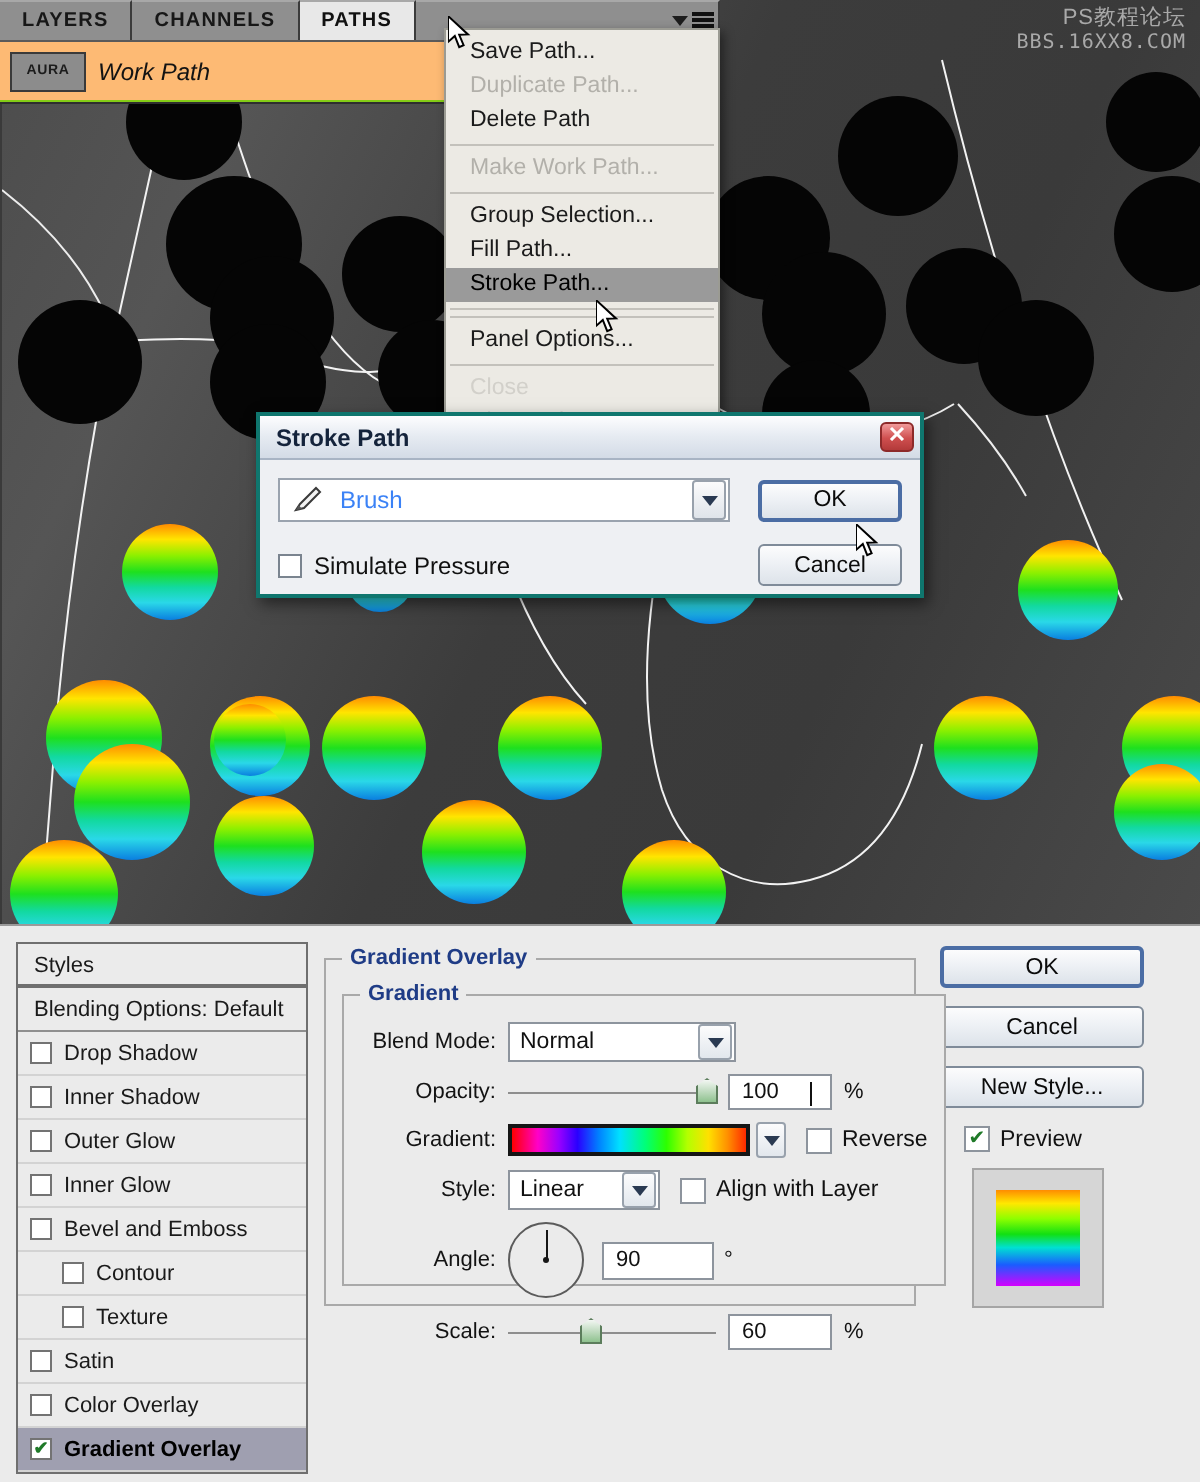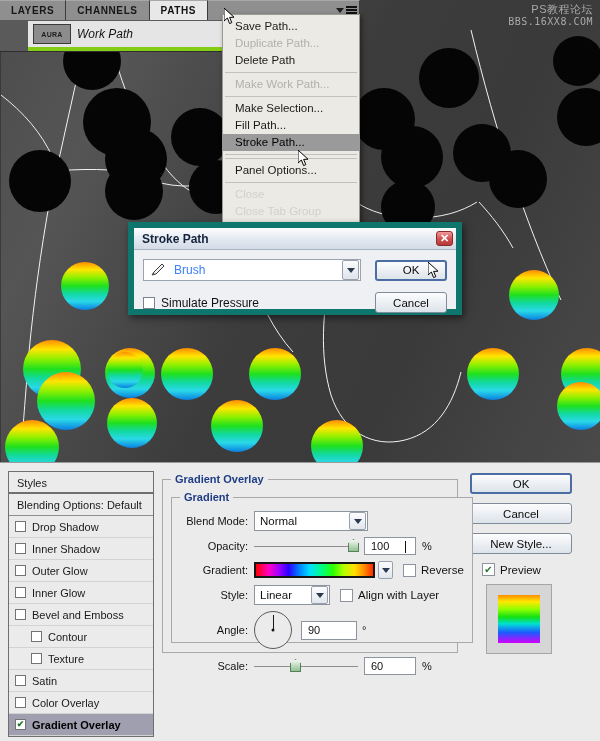--- a/index.html
+++ b/index.html
@@ -53,21 +53,21 @@
   .tab.filler { flex: 1; background: #8f8f8f; }
   #panel-menu-btn {
     position: absolute; right: 3px; top: 2px; width: 26px; height: 16px;
     display: flex; align-items: center; justify-content: flex-end; gap: 2px;
   }
   .caret-dn { width:0;height:0;border-left:4px solid transparent;border-right:4px solid transparent;border-top:5px solid #1d1d1d; }
   .burger { display:inline-block; width:11px; }
   .burger i { display:block; height:1.5px; background:#111; margin:1.5px 0; }
   #path-row {
     display: flex; align-items: center; height: 30px;
-    background: #e5e5e5; margin-top: 1px; border-bottom: 4px solid #84cc16; margin-left: 28px;
+    background: #fdba74; margin-top: 1px; border-bottom: 1px solid #84cc16;
   }
   #path-thumb {
     width: 38px; height: 20px; margin: 0 6px 0 5px;
     background: #8c8c8c; border: 1px solid #3a3a3a;
     display: flex; align-items: center; justify-content: center;
     font-size: 7px; font-weight: bold; color: #1c1c1c; letter-spacing: .3px;
   }
   #path-name { font-style: italic; font-size: 12px; color: #131313; }
 
   
@@ -82,22 +82,22 @@
   .mi.hl { background: #9a9a9a; color: #000; }
   .msep { height: 1px; background: #c3c1bb; margin: 3px 2px; }
   .mi.occl { color: #d2d0ca; }
 
   
   .cursor { position: absolute; width: 12px; height: 18px; pointer-events: none; }
   .cursor svg { display:block; }
 
   
   #stroke-dlg {
-    position: absolute; left: 128px; top: 222px; width: 334px; height: 93px;
-    background: #eef0f3; border: 6px solid #0f766e;
+    position: absolute; left: 128px; top: 206px; width: 334px; height: 93px;
+    background: #eef0f3; border: 2px solid #0f766e;
     box-shadow: 2px 3px 7px rgba(0,0,0,.5);
   }
   #stroke-title {
     height: 22px; display: flex; align-items: center; justify-content: space-between;
     padding: 0 3px 0 8px;
     background: linear-gradient(to bottom,#fdfdfe 0%,#e6ebf2 48%,#d3dbe6 100%);
     border-bottom: 1px solid #a8b4c4;
   }
   #stroke-title .t { font-size: 12px; font-weight: bold; color: #14233b; }
   .closebox {
@@ -356,21 +356,21 @@
     </div>
   </div>
 
   <div id="flyout">
     <div class="mi">Save Path...</div>
     <div class="mi disabled">Duplicate Path...</div>
     <div class="mi">Delete Path</div>
     <div class="msep"></div>
     <div class="mi disabled">Make Work Path...</div>
     <div class="msep"></div>
-    <div class="mi">Make Selection...</div>
+    <div class="mi">Group Selection...</div>
     <div class="mi">Fill Path...</div>
     <div class="mi hl">Stroke Path...</div>
     <div class="msep"></div>
     <div class="msep"></div>
     <div class="mi">Panel Options...</div>
     <div class="msep"></div>
     <div class="mi occl">Close</div>
     <div class="mi occl">Close Tab Group</div>
   </div>
 

